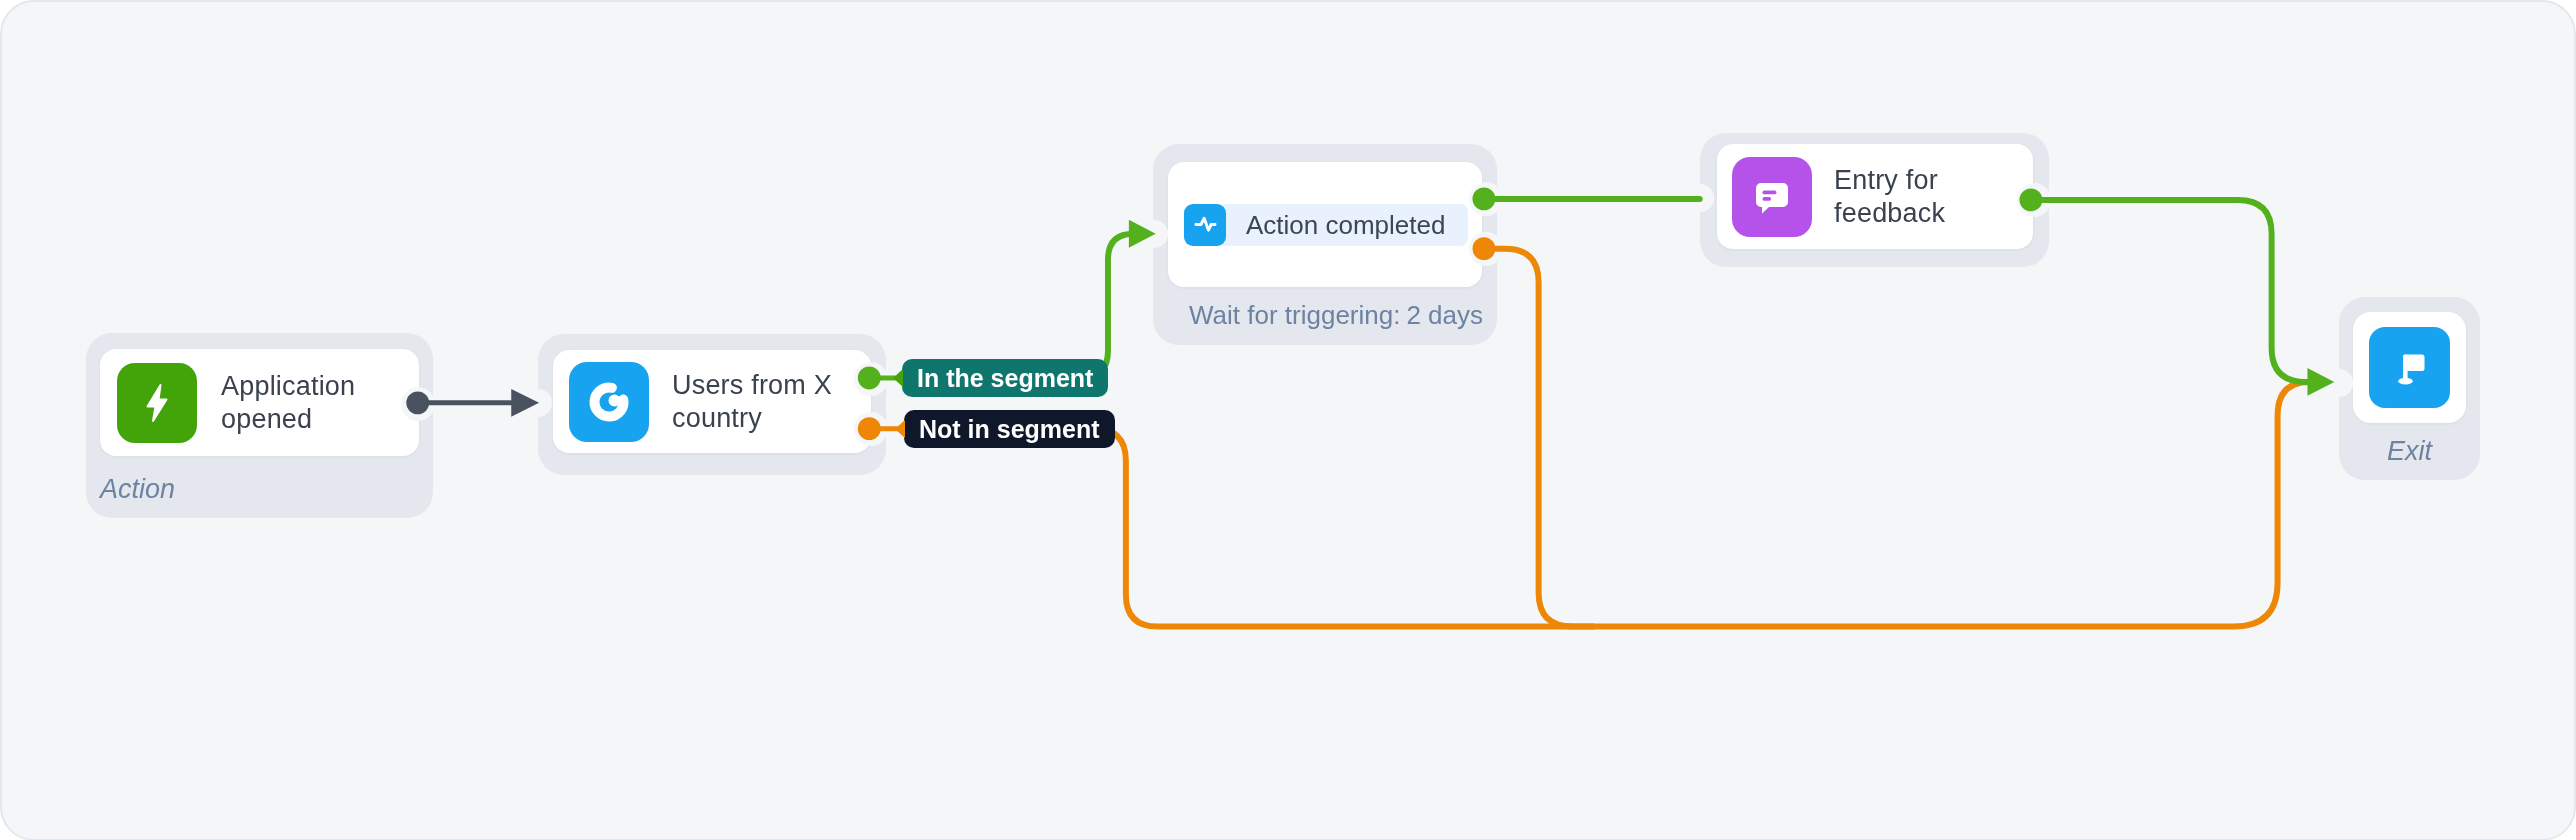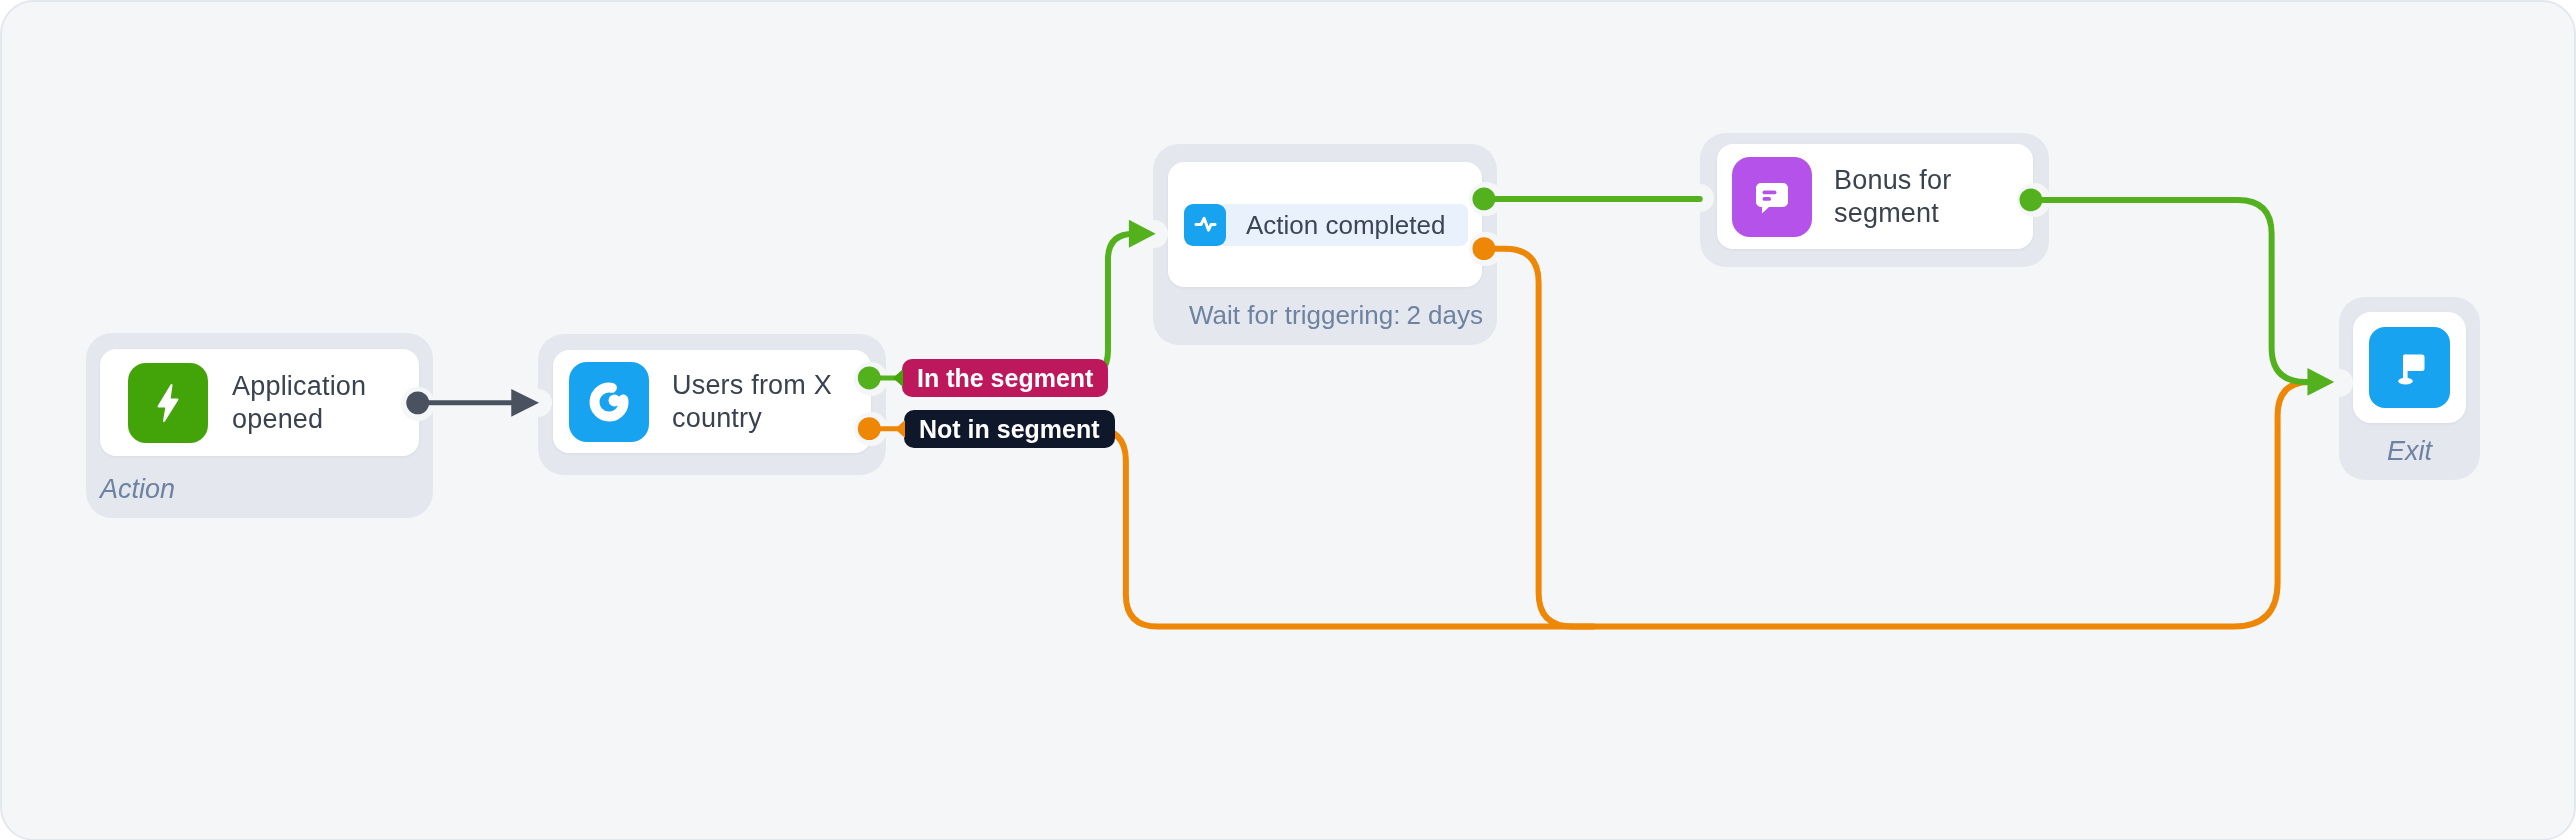--- a/index.html
+++ b/index.html
@@ -34,21 +34,21 @@
   .badge{
     position:absolute;z-index:40;height:38px;line-height:38px;
     color:#ffffff;font-size:25px;font-weight:700;
     padding:0 15px;border-radius:10px;white-space:nowrap;
   }
   .badge::before{
     content:"";position:absolute;left:-9px;top:50%;margin-top:-9px;
     border-top:9px solid transparent;border-bottom:9px solid transparent;
     border-right:10px solid currentColor; 
   }
-  .badge.green{background:#be185d;}
+  .badge.green{background:#0f766e;}
   .badge.green::before{border-right-color:#43a30a;}
   .badge.orange{background:#0f172a;}
   .badge.orange::before{border-right-color:#ee8606;}
 
   
   .rows{display:flex;flex-direction:column;gap:9px;width:100%;padding:0 14px 0 16px;box-sizing:border-box;}
   .t-row{display:flex;align-items:center;height:42px;position:relative;}
   .row-icon{
     width:42px;height:42px;border-radius:9px;flex:0 0 auto;z-index:2;
     display:flex;align-items:center;justify-content:center;
@@ -66,21 +66,21 @@
     color:#6d83a2;font-size:26px;z-index:2;
   }
 </style>
 </head>
 <body>
 
 <div class="stage">
   <div class="canvas">
 
     <div class="node" style="left:84px;top:331px;width:347px;height:185px;">
-      <div class="card" style="left:14px;top:16px;width:319px;height:107px;padding-left:28px;gap:24px;">
+      <div class="card" style="left:14px;top:16px;width:319px;height:107px;padding-left:17px;gap:24px;">
         <div class="big-icon" style="width:80px;height:80px;background:#42a408;">
           <svg width="48" height="48" viewBox="0 0 48 48">
             <path d="M27.5 6 L14.5 27.5 L22.5 27.5 L20 42 L33.5 20.5 L25.5 20.5 Z" fill="#ffffff" stroke="#ffffff" stroke-width="2" stroke-linejoin="round"></path>
           </svg>
         </div>
         <div class="node-title" style="width:199px;">Application opened</div>
       </div>
       <div class="type-label" style="left:14px;top:141px;">Action</div>
     </div>
 
@@ -118,21 +118,21 @@
 
     <div class="node" style="left:1698px;top:131px;width:349px;height:134px;">
       <div class="card" style="left:17px;top:11px;width:316px;height:105px;padding-left:15px;gap:22px;">
         <div class="big-icon" style="width:80px;height:80px;background:#b552e9;">
           <svg width="48" height="48" viewBox="0 0 48 48">
             <path d="M13 10 h22 a5 5 0 0 1 5 5 v14 a5 5 0 0 1 -5 5 h-14 l-7 6.5 v-6.5 h-1 a5 5 0 0 1 -5 -5 v-14 a5 5 0 0 1 5 -5 z" fill="#ffffff"></path>
             <rect x="14.5" y="17.5" width="14" height="3.8" rx="1.9" fill="#b552e9"></rect>
             <rect x="14.5" y="24" width="8.5" height="3.8" rx="1.9" fill="#b552e9"></rect>
           </svg>
         </div>
-        <div class="node-title" style="width:194px;">Bonus for segment</div>
+        <div class="node-title" style="width:194px;">Entry for feedback</div>
       </div>
     </div>
 
     <div class="node" style="left:2337px;top:295px;width:141px;height:183px;">
       <div class="card" style="left:14px;top:15px;width:113px;height:111px;border-radius:18px;justify-content:center;">
         <div class="big-icon" style="width:81px;height:81px;background:#17a3f0;border-radius:16px;">
           <svg width="48" height="48" viewBox="0 0 48 48">
             <rect x="17" y="10.5" width="21.5" height="16.5" rx="2.5" fill="#ffffff"></rect>
             <rect x="17" y="10.5" width="4.6" height="25" rx="2.3" fill="#ffffff"></rect>
             <ellipse cx="19.5" cy="37.2" rx="7.2" ry="3.4" fill="#ffffff"></ellipse>

